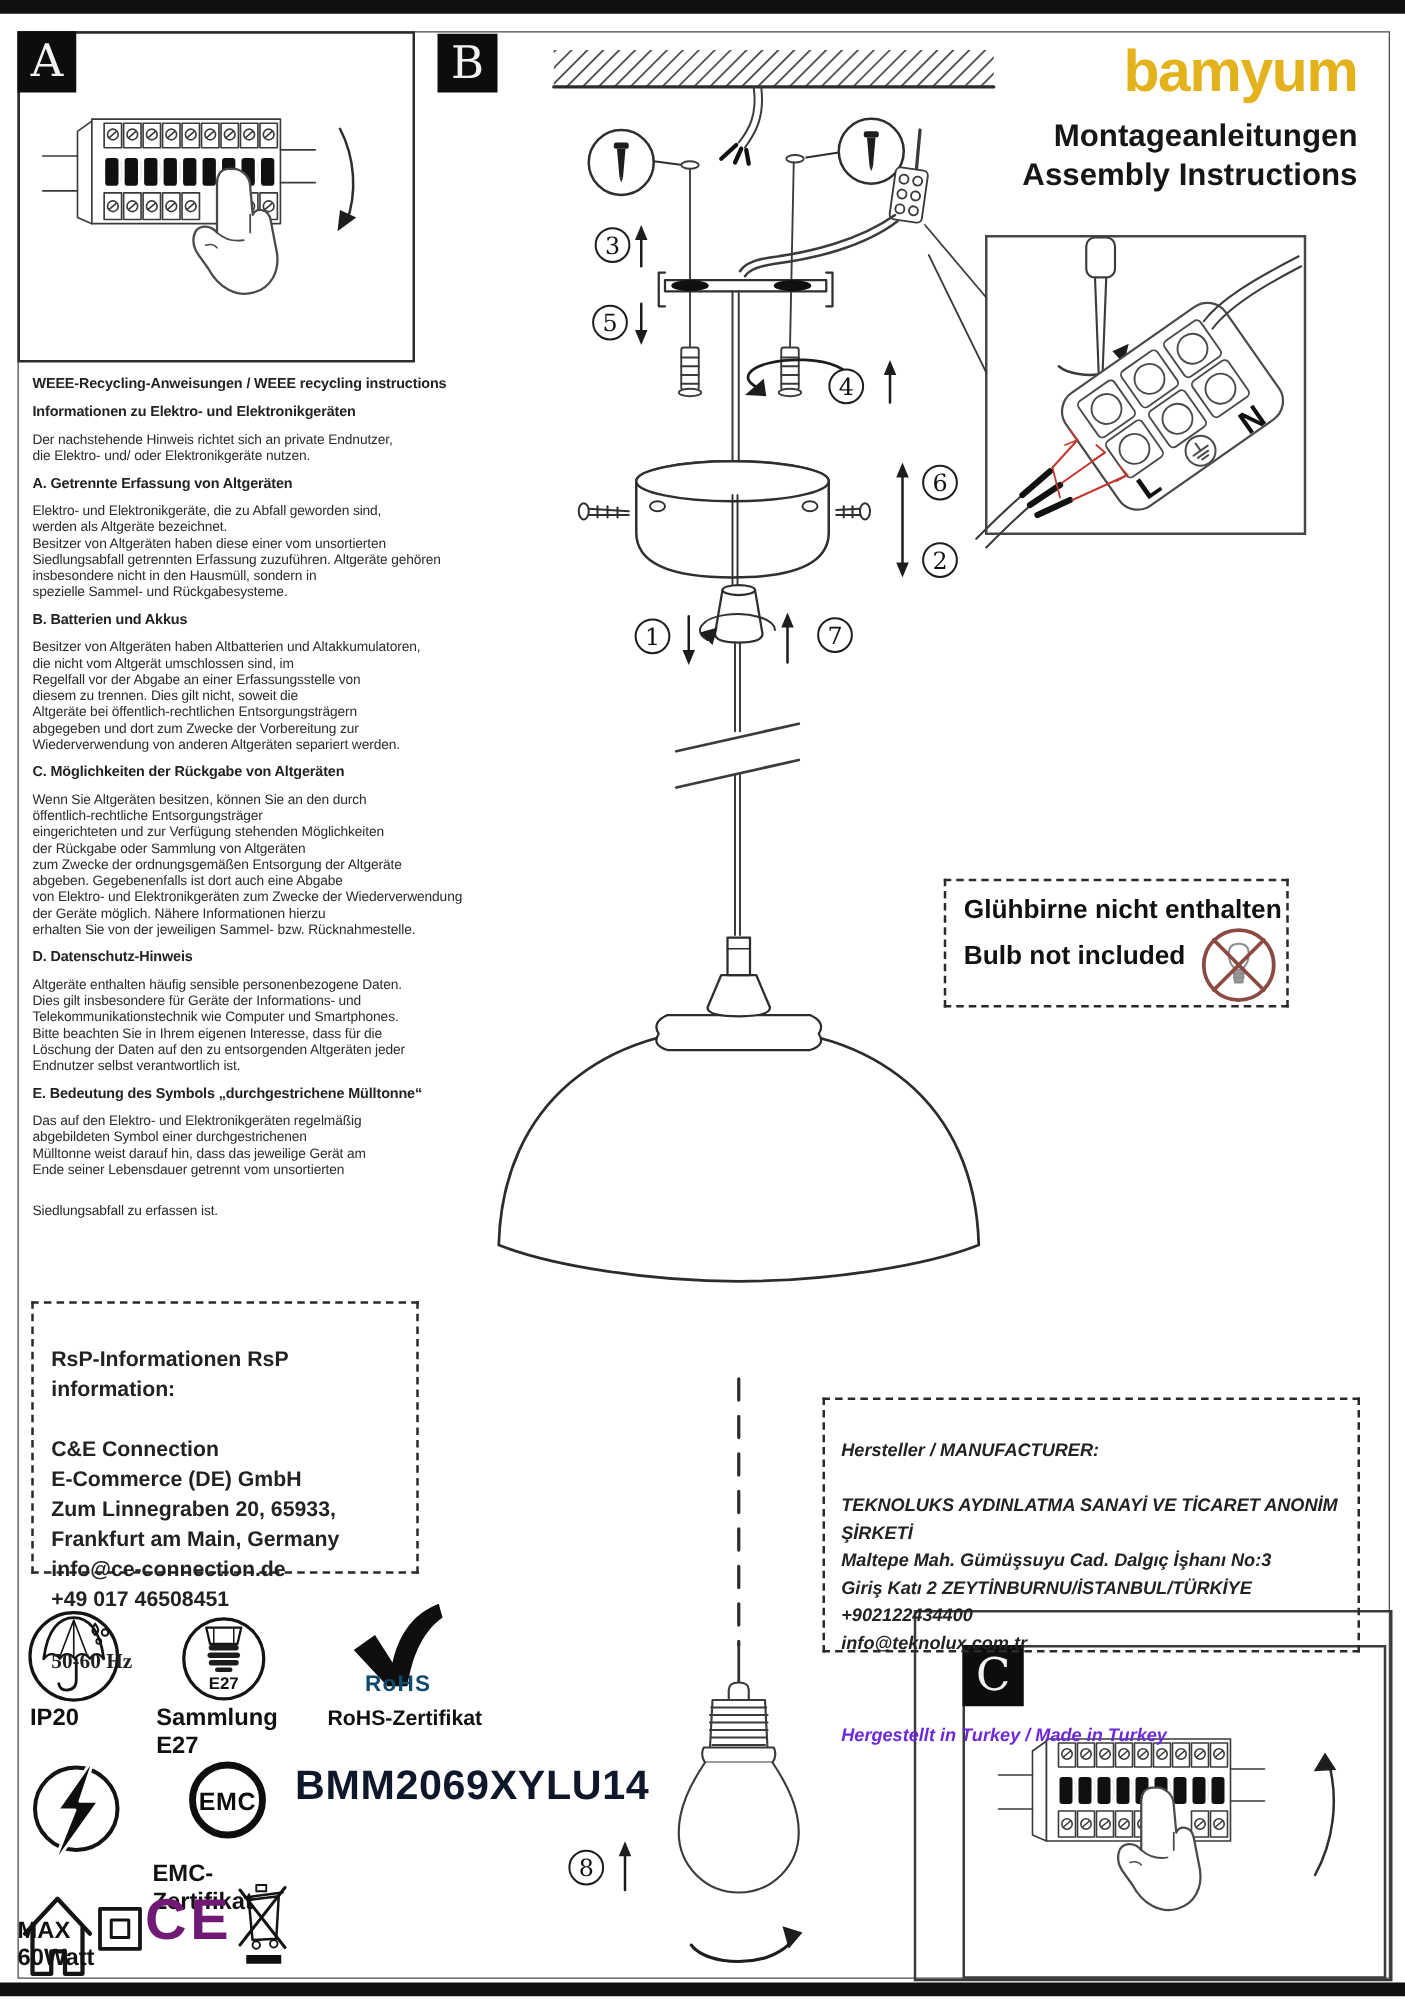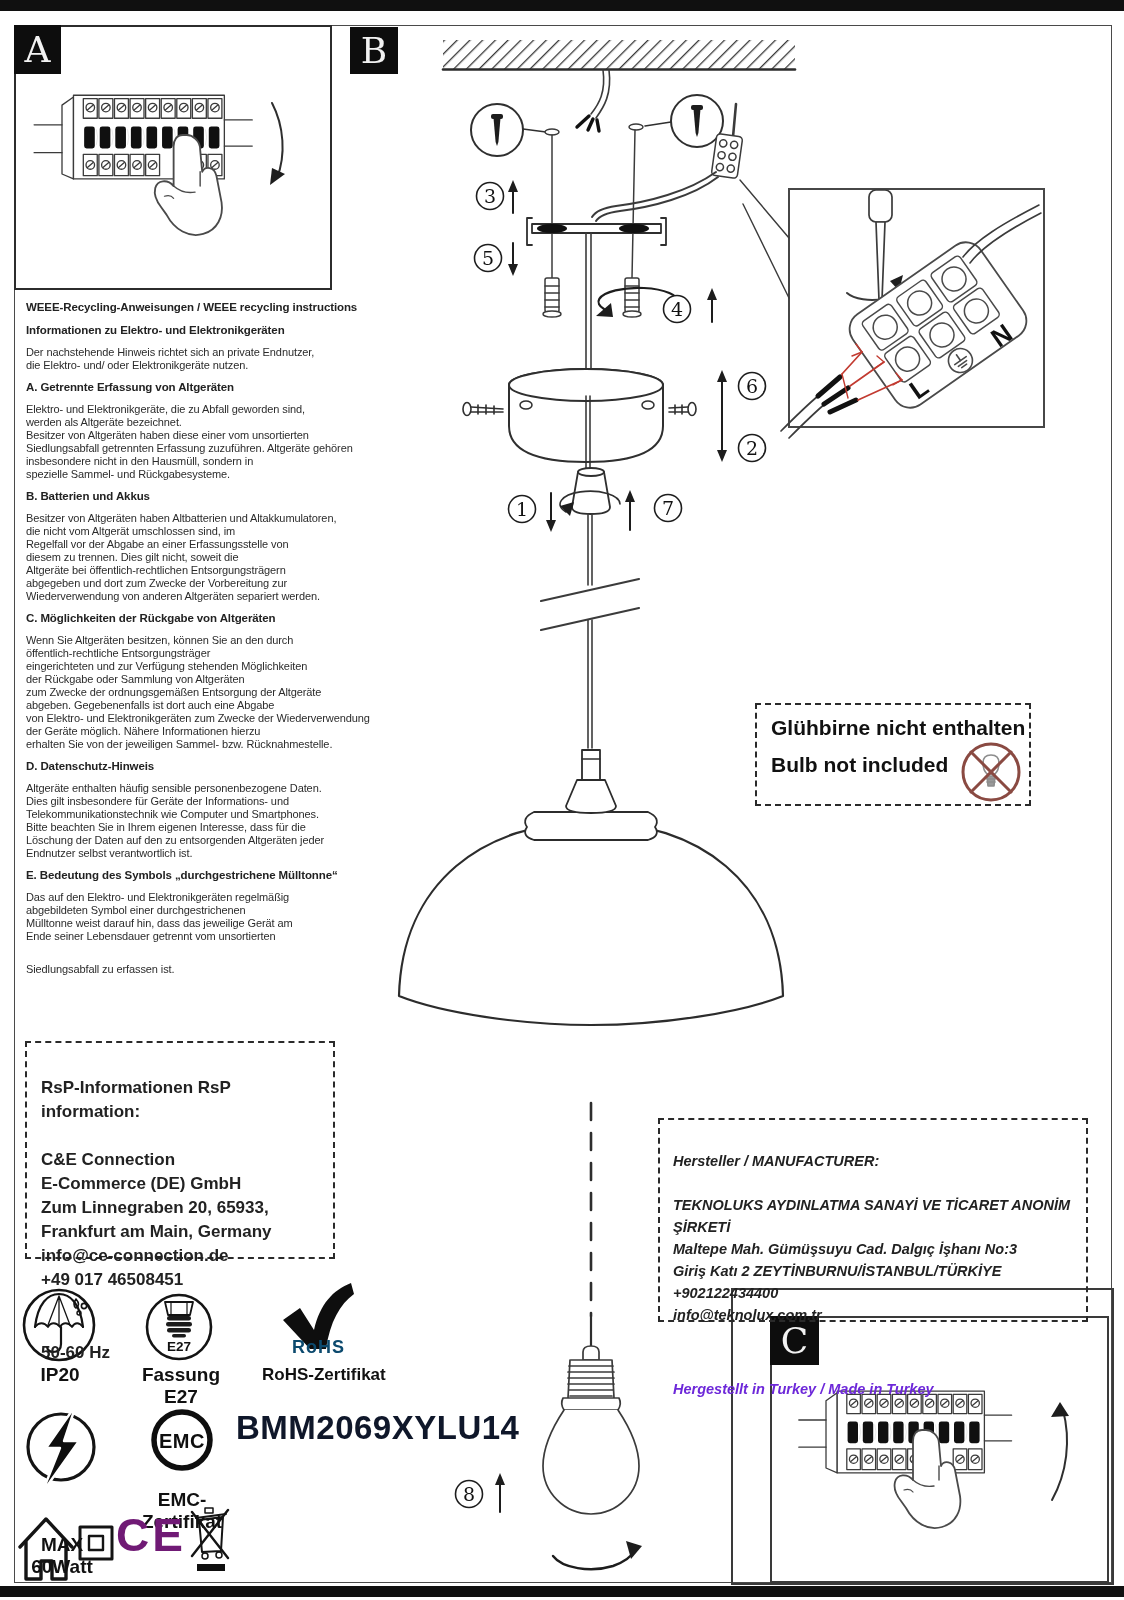--- a/index.html
+++ b/index.html
@@ -15,21 +15,21 @@
   .weee h4{font-size:11.5px;line-height:13px;margin:0 0 9px 0;font-weight:bold;color:#222;}
   .weee p{margin:0 0 9px 0;white-space:pre-line;font-weight:500;}
   .brandblock{width:306px;text-align:right;}
   .brand{font-size:47px;font-weight:bold;letter-spacing:-1px;line-height:48px;}
   .brandsub{font-size:25px;font-weight:600;line-height:31px;color:#161616;}
   .dashedbox{border:2.5px dashed #2a2a2a;}
   .bulbnote{font-size:21px;font-weight:600;line-height:37px;color:#111;}
   .rsp{font-size:17px;font-weight:600;line-height:24px;color:#222;white-space:pre-line;}
   .manu{font-size:14.5px;font-weight:600;line-height:22px;color:#222;white-space:pre-line;}
   .manufoot{font-size:14.5px;font-weight:600;color:#6d28d9;}
-  .iconlabel{font-size:19px;font-weight:bold;color:#111;text-align:center;}
+  .iconlabel{font-size:19px;font-weight:bold;color:#111;text-align:left;}
   .rohslbl{font-size:17px;font-weight:bold;color:#111;}
   .rohstitle{font-size:18px;font-weight:800;color:#0c4a6e;letter-spacing:1px;}
   .code{font-size:33px;font-weight:800;letter-spacing:0.5px;color:#0f172a;}
   .cemark{font-size:46px;font-weight:800;letter-spacing:3px;color:#701a75;}
   .detailbox{border:2px solid #474747;}
   .cbox{border:2px solid #3a3a3a;}
   svg text{font-family:"DejaVu Serif",serif;}
   svg .sans{font-family:"Liberation Sans",sans-serif;}
 </style>
 </head>
@@ -489,20 +489,25 @@
         <path d="M983,763 Q983,755 991,755 Q999,755 999,763 Q999,770 995,774 L987,774 Q983,770 983,763 Z"></path>
         <path d="M987,776 L995,776 L994,786 L988,786 Z" fill="#9a9a9a"></path>
         <line x1="987" y1="779" x2="995" y2="779"></line>
           <line x1="987" y1="782" x2="995" y2="782"></line>
       </g>
       <line x1="971" y1="752" x2="1011" y2="792"></line>
       <line x1="1011" y1="752" x2="971" y2="792"></line>
     </g>
   </svg>
 
+  <div class="abs brandblock" style="left:780px;top:33px;">
+    <div class="brand" style="color:#E4B21D;">bamyum</div>
+    <div class="brandsub" style="margin-top:13px;">Montageanleitungen</div>
+    <div class="brandsub">Assembly Instructions</div>
+  </div>
 
   <div class="abs weee" style="left:26px;top:301px;">
     <h4 style="margin-bottom:10px;">WEEE-Recycling-Anweisungen / WEEE recycling instructions</h4>
     <h4>Informationen zu Elektro- und Elektronikgeräten</h4>
     <p>Der nachstehende Hinweis richtet sich an private Endnutzer,
  die Elektro- und/ oder Elektronikgeräte nutzen.</p>
     <h4>A. Getrennte Erfassung von Altgeräten</h4>
     <p>Elektro- und Elektronikgeräte, die zu Abfall geworden sind,
  werden als Altgeräte bezeichnet.
 Besitzer von Altgeräten haben diese einer vom unsortierten
@@ -551,38 +556,38 @@
 
   <div class="abs dashedbox" style="left:25px;top:1041px;width:306px;height:214px;">
     <div class="rsp" style="padding:9px 0 0 14px;">
       <div>RsP-Informationen RsP information:</div>
       <div>C&amp;E Connection
 E-Commerce (DE) GmbH
 Zum Linnegraben 20, 65933,
 Frankfurt am Main, Germany
 info@ce-connection.de
 +49 017 46508451</div>
-      <div style="margin-top:25px;">50-60 Hz</div>
+      <div style="margin-top:1px;font-family:Liberation Serif, serif;">50-60 Hz</div>
     </div>
   </div>
 
   <div class="abs dashedbox" style="left:658px;top:1118px;width:426px;height:200px;font-style:italic;">
     <div class="manu" style="padding:8px 0 0 13px;">
       <div>Hersteller / MANUFACTURER:</div>
       <div>TEKNOLUKS AYDINLATMA SANAYİ VE TİCARET ANONİM ŞİRKETİ
 Maltepe Mah. Gümüşsuyu Cad. Dalgıç İşhanı No:3
 Giriş Katı 2 ZEYTİNBURNU/İSTANBUL/TÜRKİYE
 +902122434400
 info@teknolux.com.tr</div>
       <div class="manufoot" style="margin-top:30px;">Hergestellt in Turkey / Made in Turkey</div>
     </div>
   </div>
 
   <div class="abs iconlabel" style="left:24px;top:1364px;width:72px;">IP20</div>
-  <div class="abs iconlabel" style="left:125px;top:1364px;width:112px;">Fassung E27</div>
+  <div class="abs iconlabel" style="left:125px;top:1364px;width:112px;">Sammlung E27</div>
   <div class="abs rohstitle" style="left:292px;top:1337px;">RoHS</div>
   <div class="abs rohslbl" style="left:262px;top:1365px;">RoHS-Zertifikat</div>
   <div class="abs iconlabel" style="left:14px;top:1489px;width:96px;margin-top:45px;">MAX 60Watt</div>
   <div class="abs iconlabel" style="left:122px;top:1489px;width:120px;">EMC-Zertifikat</div>
   <div class="abs code" style="left:236px;top:1409px;">BMM2069XYLU14</div>
   <div class="abs cemark" style="left:116px;top:1508px;">CE</div>
 
 </div>
 
 </body></html>

